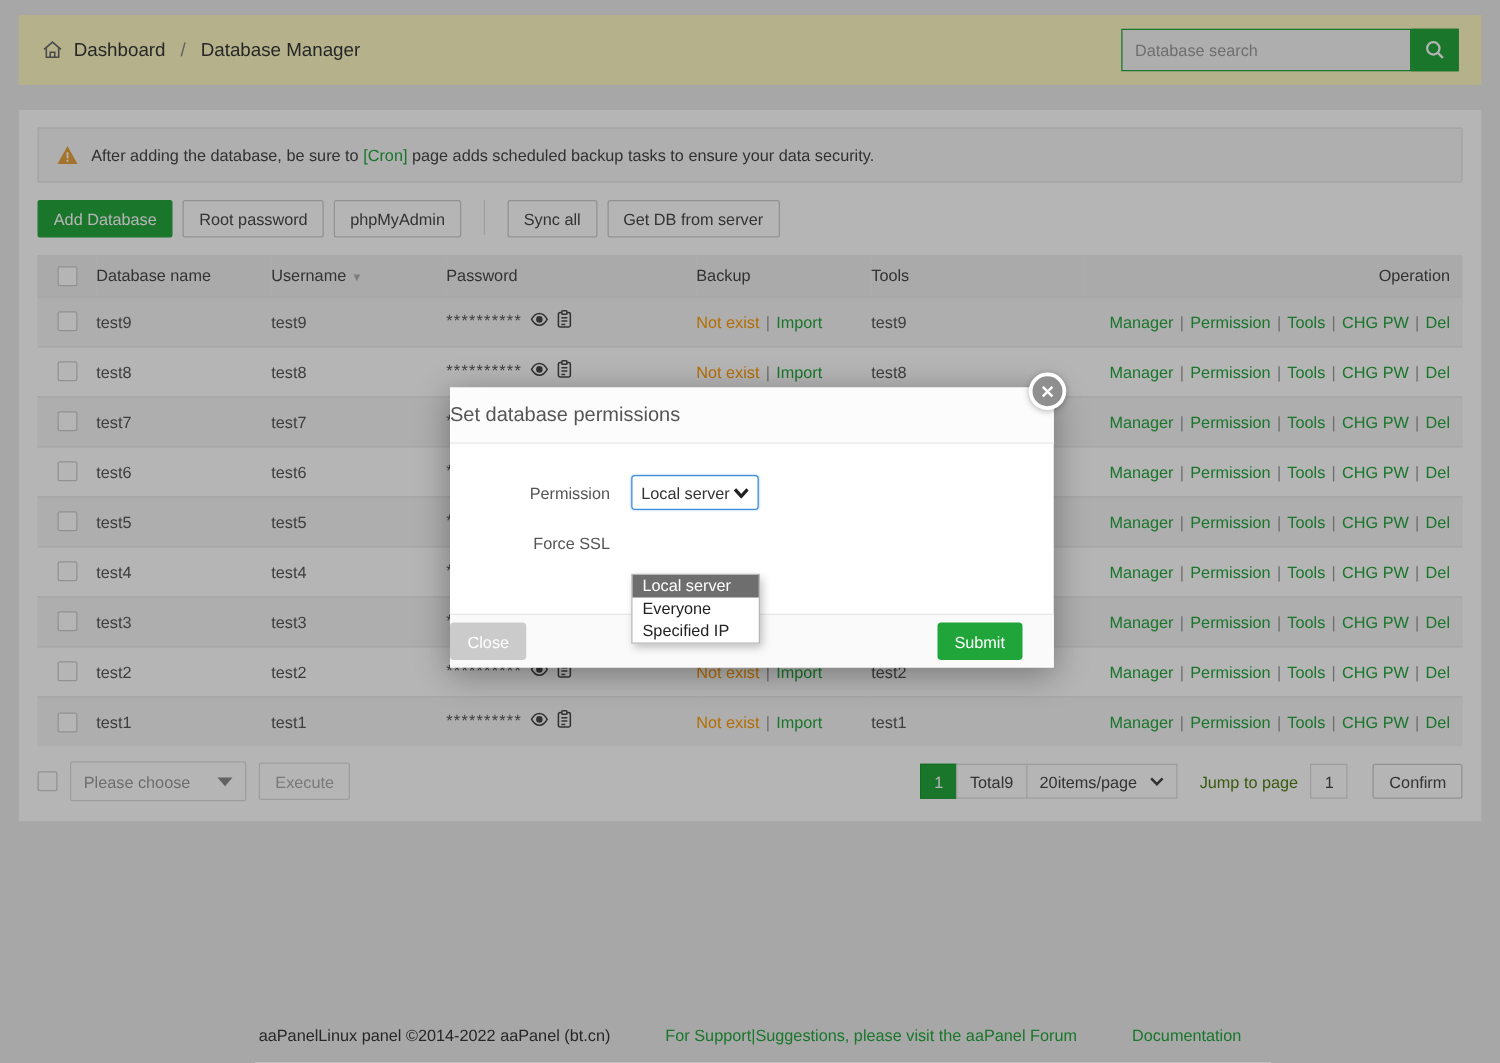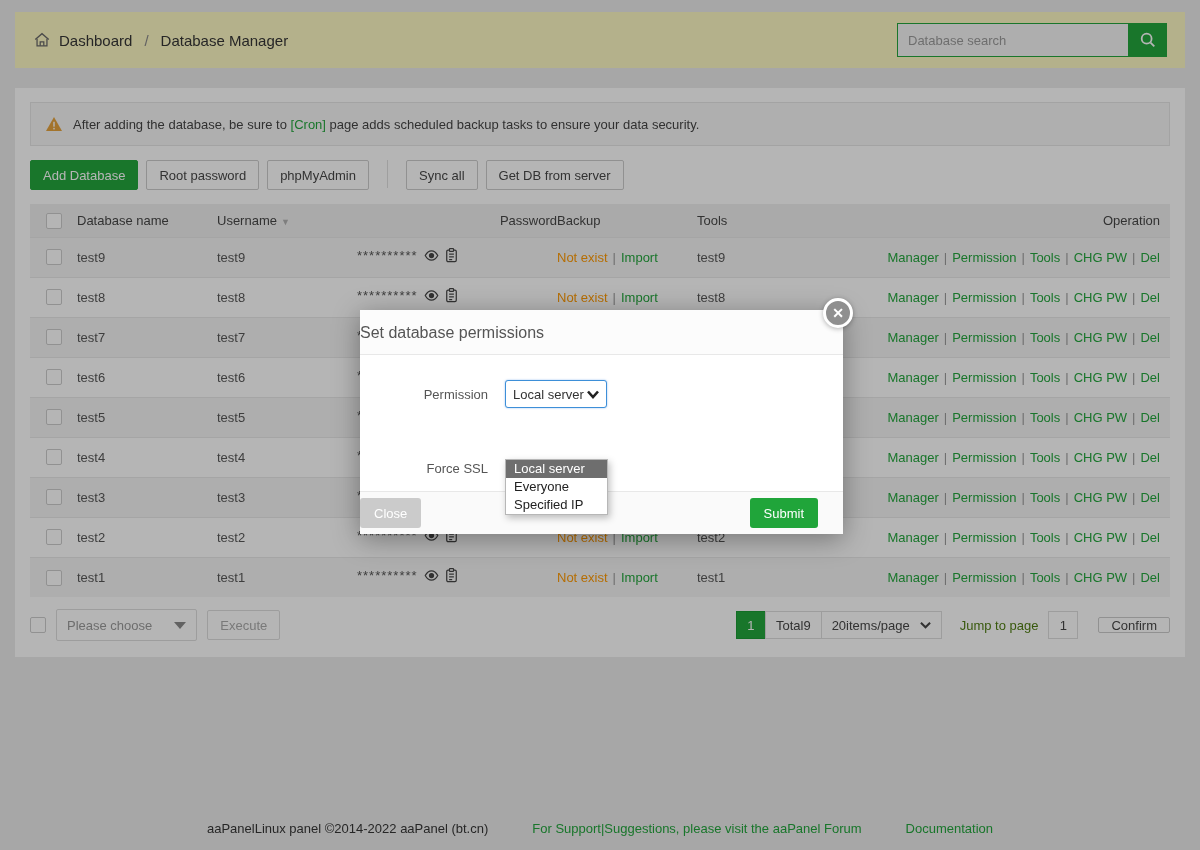--- a/index.html
+++ b/index.html
@@ -27,42 +27,42 @@
   .vsep { width:1px; height:28px; background:#e0e0e0; margin:0 10px; }
 
   table { margin-top:14px; width:100%; border-collapse:collapse; font-size:13px; }
   thead tr { background:#f0f0f0; height:33px; }
   th { text-align:left; font-weight:normal; color:#444; padding-left:0; }
   tbody tr { height:40px; border-top:1px solid #e8e8e8; }
   tbody tr:nth-child(odd) { background:#f5f5f5; }
   tbody tr:nth-child(even) { background:#fff; }
   tbody td { color:#555; }
   .c-cb { width:47px; text-align:center; }
-  .c-name { width:140px; } .c-user { width:140px; } .c-pass { width:200px;text-align:right; } .c-bak { width:140px; } .c-note { width:170px; }
+  .c-name { width:140px; } .c-user { width:140px; } .c-pass { width:200px; } .c-bak { width:140px; } .c-note { width:170px; }
   .c-op { text-align:right; padding-right:10px; }
   .sorticon { color:#b0b0b0; font-size:9px; margin-left:4px; }
   .mask { letter-spacing:1px; color:#555; }
   .icn { display:inline-block; vertical-align:middle; margin-left:6px; cursor:pointer; }
   .orange { color:#ff9900; }
   .sep { color:#999; margin:0 5px; }
   a.green, .ops a { color:#20a53a; text-decoration:none; cursor:pointer; }
 
   .bottombar { margin-top:12px; display:flex; align-items:center; justify-content:space-between; }
   .bulk { display:flex; align-items:center; gap:10px; }
   .fakesel { height:32px; border:1px solid #ddd; border-radius:2px; background:#fff; display:flex; align-items:center; padding:0 10px; gap:22px; color:#999; font-size:13px; cursor:pointer; }
   .tri { width:0; height:0; border-left:6px solid transparent; border-right:6px solid transparent; border-top:7px solid #888; }
   .btn.disabled { color:#aaa; border-color:#ddd; }
   .pager { display:flex; align-items:center; font-size:13px; }
   .pgroup { display:flex; align-items:center; }
   .pgbox { height:28px; display:flex; align-items:center; padding:0 10px; border:1px solid #ddd; background:#fff; margin-left:-1px; }
   .pgcur { width:30px; justify-content:center; background:#20a53a; border-color:#179a32; color:#fff; margin-left:0; }
   .pgsel { gap:10px; cursor:pointer; }
   .jump { margin-left:18px; color:#4d7c0f; }
   .jumpin { width:30px; height:28px; border:1px solid #ddd; text-align:center; font-size:13px; color:#444; margin-left:10px; background:#fff; font-family:inherit; }
-  .confirm { margin-left:20px; height:16px; }
+  .confirm { margin-left:20px; height:28px; }
 
   .pagefooter { position:absolute; left:0; right:0; bottom:14px; display:flex; justify-content:center; gap:44px; font-size:13px; color:#333; }
   .pagefooter .green { color:#20a53a; cursor:pointer; }
 
   
   .overlay { position:absolute; inset:0; background:rgba(10,10,10,0.30); z-index:40; }
   .modal { position:absolute; left:360px; top:310px; width:483px; height:224px; background:#fff; z-index:50; box-shadow:0 5px 25px rgba(0,0,0,0.35); }
   .modal-h { height:45px; background:#fcfcfc; border-bottom:1px solid #e8e8e8; line-height:45px; font-size:16px; color:#555; }
   .modal-close { position:absolute; top:-12px; right:-10px; width:30px; height:30px; border-radius:50%; background:#8f8f8f; border:3px solid #fff; color:#fff; display:flex; align-items:center; justify-content:center; font-size:14px; font-weight:bold; cursor:pointer; box-shadow:0 1px 5px rgba(0,0,0,0.3); }
   .modal-b { position:relative; height:135px; }
@@ -344,21 +344,21 @@
   <div class="modal-b">
     <div class="frow" style="top:25px;">
       <span class="lbl">Permission</span>
       <div class="permsel">
         <span>Local server</span>
         <svg width="12" height="9" viewBox="0 0 12 9" fill="none" stroke="#222" stroke-width="2.6">
             <path d="M1 1.5 L6 7 L11 1.5"></path>
           </svg>
       </div>
     </div>
-    <div class="frow" style="top:72px;margin-top:34px;">
+    <div class="frow" style="top:72px;">
       <span class="lbl">Force SSL</span>
     </div>
     <div class="droplist">
       <div class="opt sel">Local server</div>
       <div class="opt">Everyone</div>
       <div class="opt">Specified IP</div>
     </div>
   </div>
   <div class="modal-f">
     <button class="mbtn gray">Close</button>

